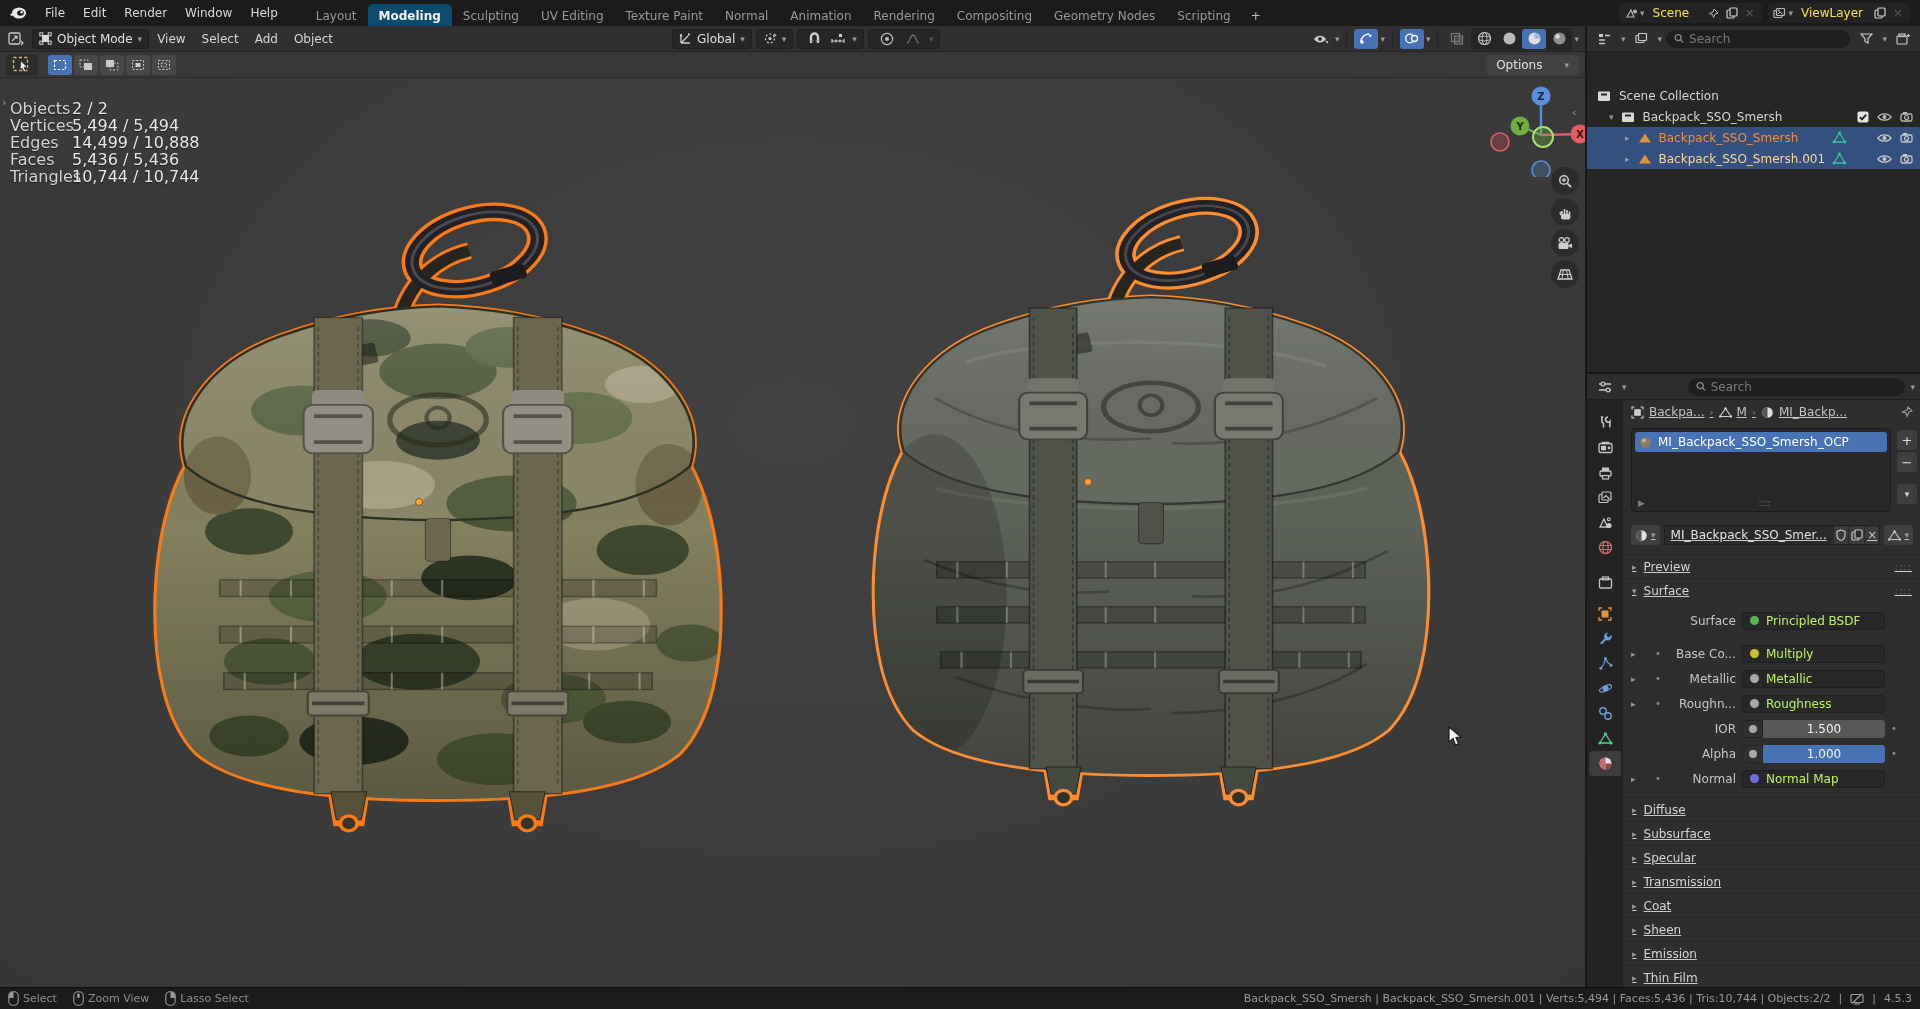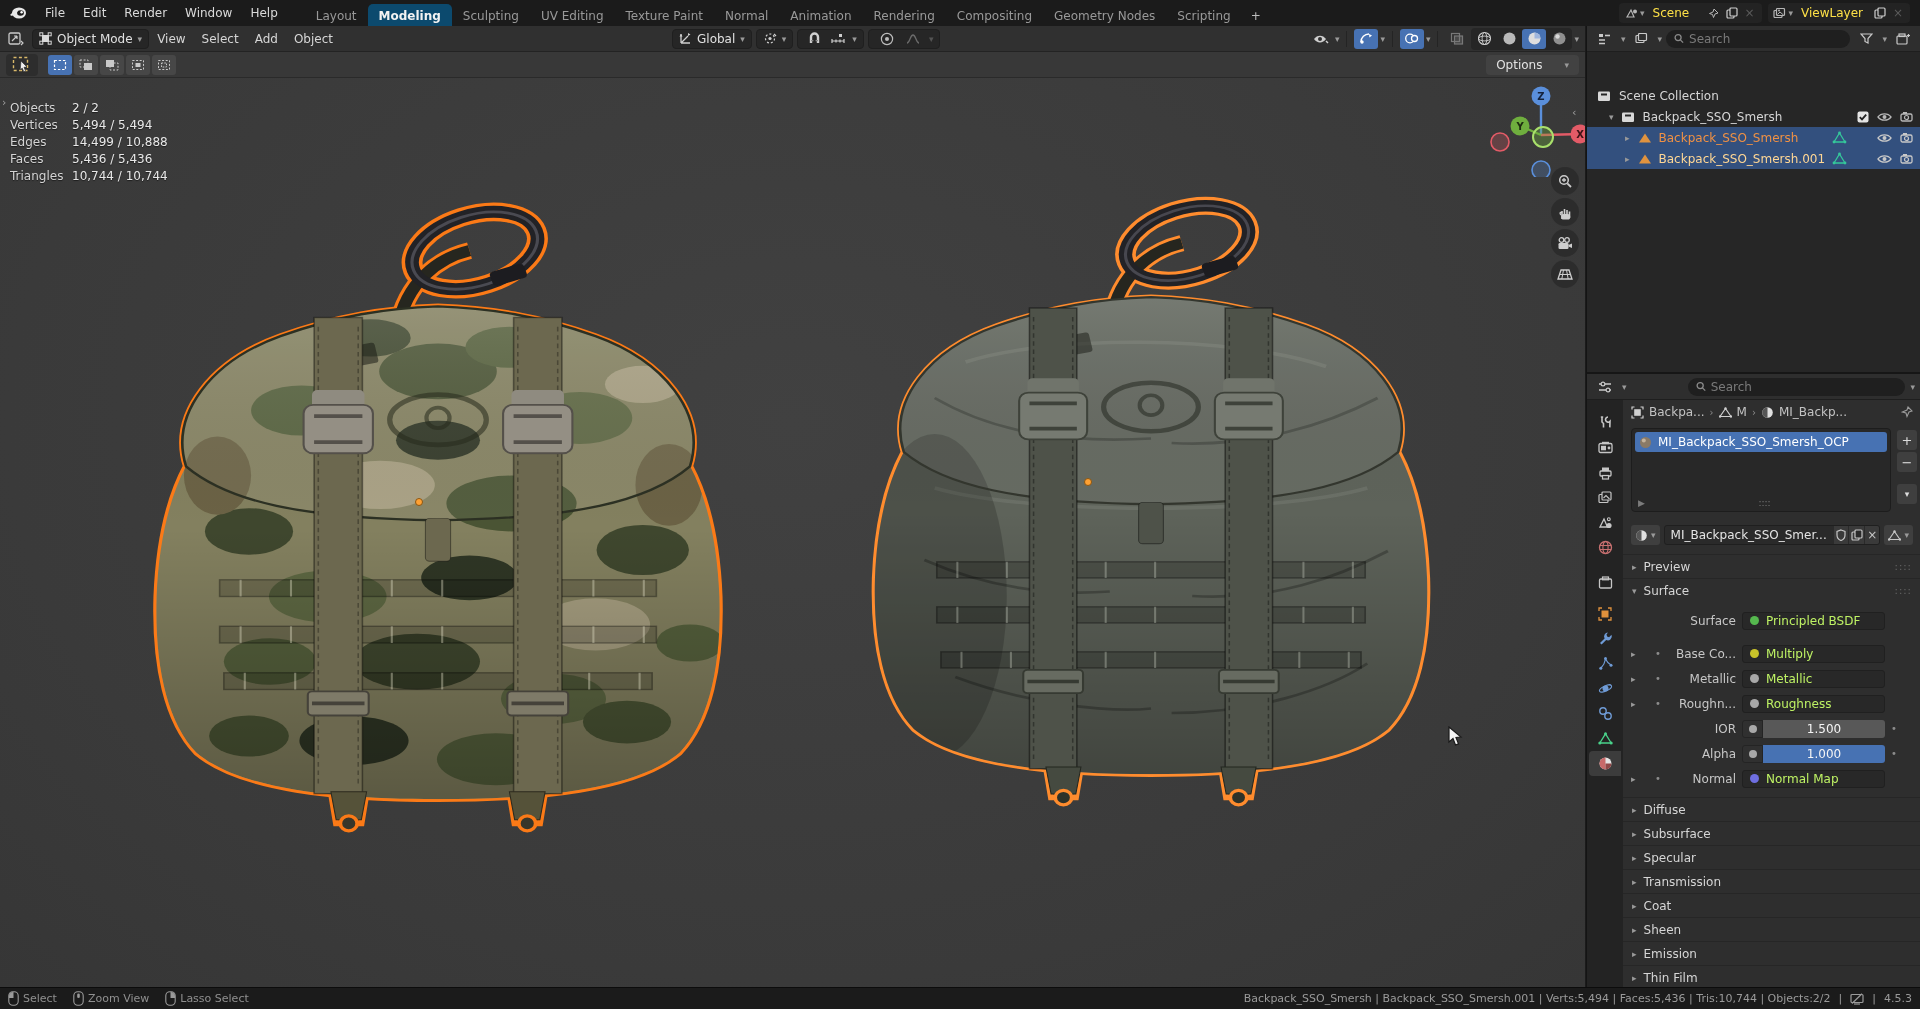--- a/index.html
+++ b/index.html
@@ -36,21 +36,21 @@
 
   
   #tool-row { left:0; top:52px; width:1585px; height:26px; background:#383838; display:flex; align-items:center; border-bottom:1px solid #2a2a2a; }
   .tool-active-btn { width:32px; height:22px; margin-left:6px; background:#2d2d2d; border-radius:4px; display:flex; align-items:center; justify-content:center; }
   .selmode { width:24px; height:20px; border-radius:3px; background:#474747; display:flex; align-items:center; justify-content:center; }
   .selmode.on { background:#4772b3; }
   .options-btn { margin-left:auto; margin-right:6px; background:#424242; border-radius:4px; height:20px; padding:0 10px; color:#e2e2e2; display:flex; align-items:center; gap:22px; }
 
   
   #viewport { left:0; top:78px; width:1585px; height:909px; background:radial-gradient(ellipse at 50% 38%, #414141 0%, #3a3a3a 70%, #363636 100%); overflow:hidden; }
-  #stats { left:10px; top:22px; line-height:17px; font-size:12px; color:#d4d4d4; text-shadow:0 1px 1px rgba(0,0,0,.5); }
+  #stats { left:10px; top:22px; line-height:17px; font-size:16px; color:#d4d4d4; text-shadow:0 1px 1px rgba(0,0,0,.5); }
   #stats .srow { display:flex; }
   #stats .slabel { width:62px; }
   #stats .sval { color:#e8e8e8; }
   .edge-chev { color:#9f9f9f; font-size:11px; }
   .navbtn { position:absolute; width:28px; height:28px; border-radius:50%; background:rgba(43,43,43,.9); display:flex; align-items:center; justify-content:center; }
 
   
   #rightcol { left:1586px; top:26px; width:334px; height:961px; background:#262626; border-left:1px solid #141414; }
   #outliner-header { left:0; top:0; width:334px; height:26px; background:#2e2e2e; display:flex; align-items:center; gap:4px; padding:0 6px; border-bottom:1px solid #1e1e1e; }
   .search-box { display:flex; align-items:center; gap:5px; background:#1f1f1f; border-radius:10px; height:18px; padding:0 8px; flex:1; }
@@ -59,21 +59,21 @@
   #outliner-body { left:0; top:26px; width:334px; height:320px; background:#262626; padding-top:4px; font-size:12px;margin-top:29px; }
   .ol-row { height:21px; display:flex; align-items:center; position:relative; }
   .ol-row.sel { background:#33507e; }
   .ol-right { position:absolute; right:8px; display:flex; gap:8px; align-items:center; }
   #outliner-props-split { left:0; top:346px; width:334px; height:2px; background:#161616; }
 
   #props-header { left:0; top:348px; width:334px; height:26px; background:#2e2e2e; display:flex; align-items:center; gap:5px; padding:0 6px; border-bottom:1px solid #1e1e1e; }
   #props-tabs { left:0; top:374px; width:36px; height:587px; background:#232323; display:flex; flex-direction:column; align-items:center; padding-top:10px; }
   .ptab { width:32px; height:25px; display:flex; align-items:center; justify-content:center; border-radius:4px 0 0 4px; }
   .ptab.active { background:#3c3c3c; }
-  #props-content { left:36px; top:374px; width:298px; height:587px; background:#2e2e2e; font-size:12px; }
+  #props-content { left:36px; top:374px; width:298px; height:587px; background:#2e2e2e; font-size:12px;text-decoration:underline; }
   #breadcrumb { display:flex; align-items:center; gap:5px; height:24px; padding:0 8px; color:#c3c3c3; }
   .bc-sep { color:#8a8a8a; font-size:10px; }
   #slot-wrap { position:relative; height:96px; margin-top:4px; }
   #slot-list { position:absolute; left:8px; top:0; width:260px; height:84px; background:#282828; border:1px solid #1d1d1d; border-radius:4px; }
   .slot-row { margin:3px; height:20px; background:#4772b3; border-radius:3px; display:flex; align-items:center; gap:6px; padding:0 4px; color:#fff; }
   .slot-foot { position:absolute; left:6px; bottom:3px; right:6px; display:flex; justify-content:space-between; color:#7b7b7b; font-size:9px; }
   .side-btn { position:absolute; left:274px; width:20px; height:20px; background:#3f3f3f; border-radius:3px; color:#dcdcdc; display:flex; align-items:center; justify-content:center; font-size:13px; }
   #datablock-row { display:flex; align-items:center; gap:4px; padding:0 8px; height:22px; }
   .db-btn { height:20px; background:#3f3f3f; border-radius:3px; display:flex; align-items:center; justify-content:center; gap:3px; padding:0 4px; }
   #db-name-field { flex:1; height:20px; background:#2a2a2a; border:1px solid #1f1f1f; border-radius:3px; display:flex; align-items:center; overflow:hidden; }

